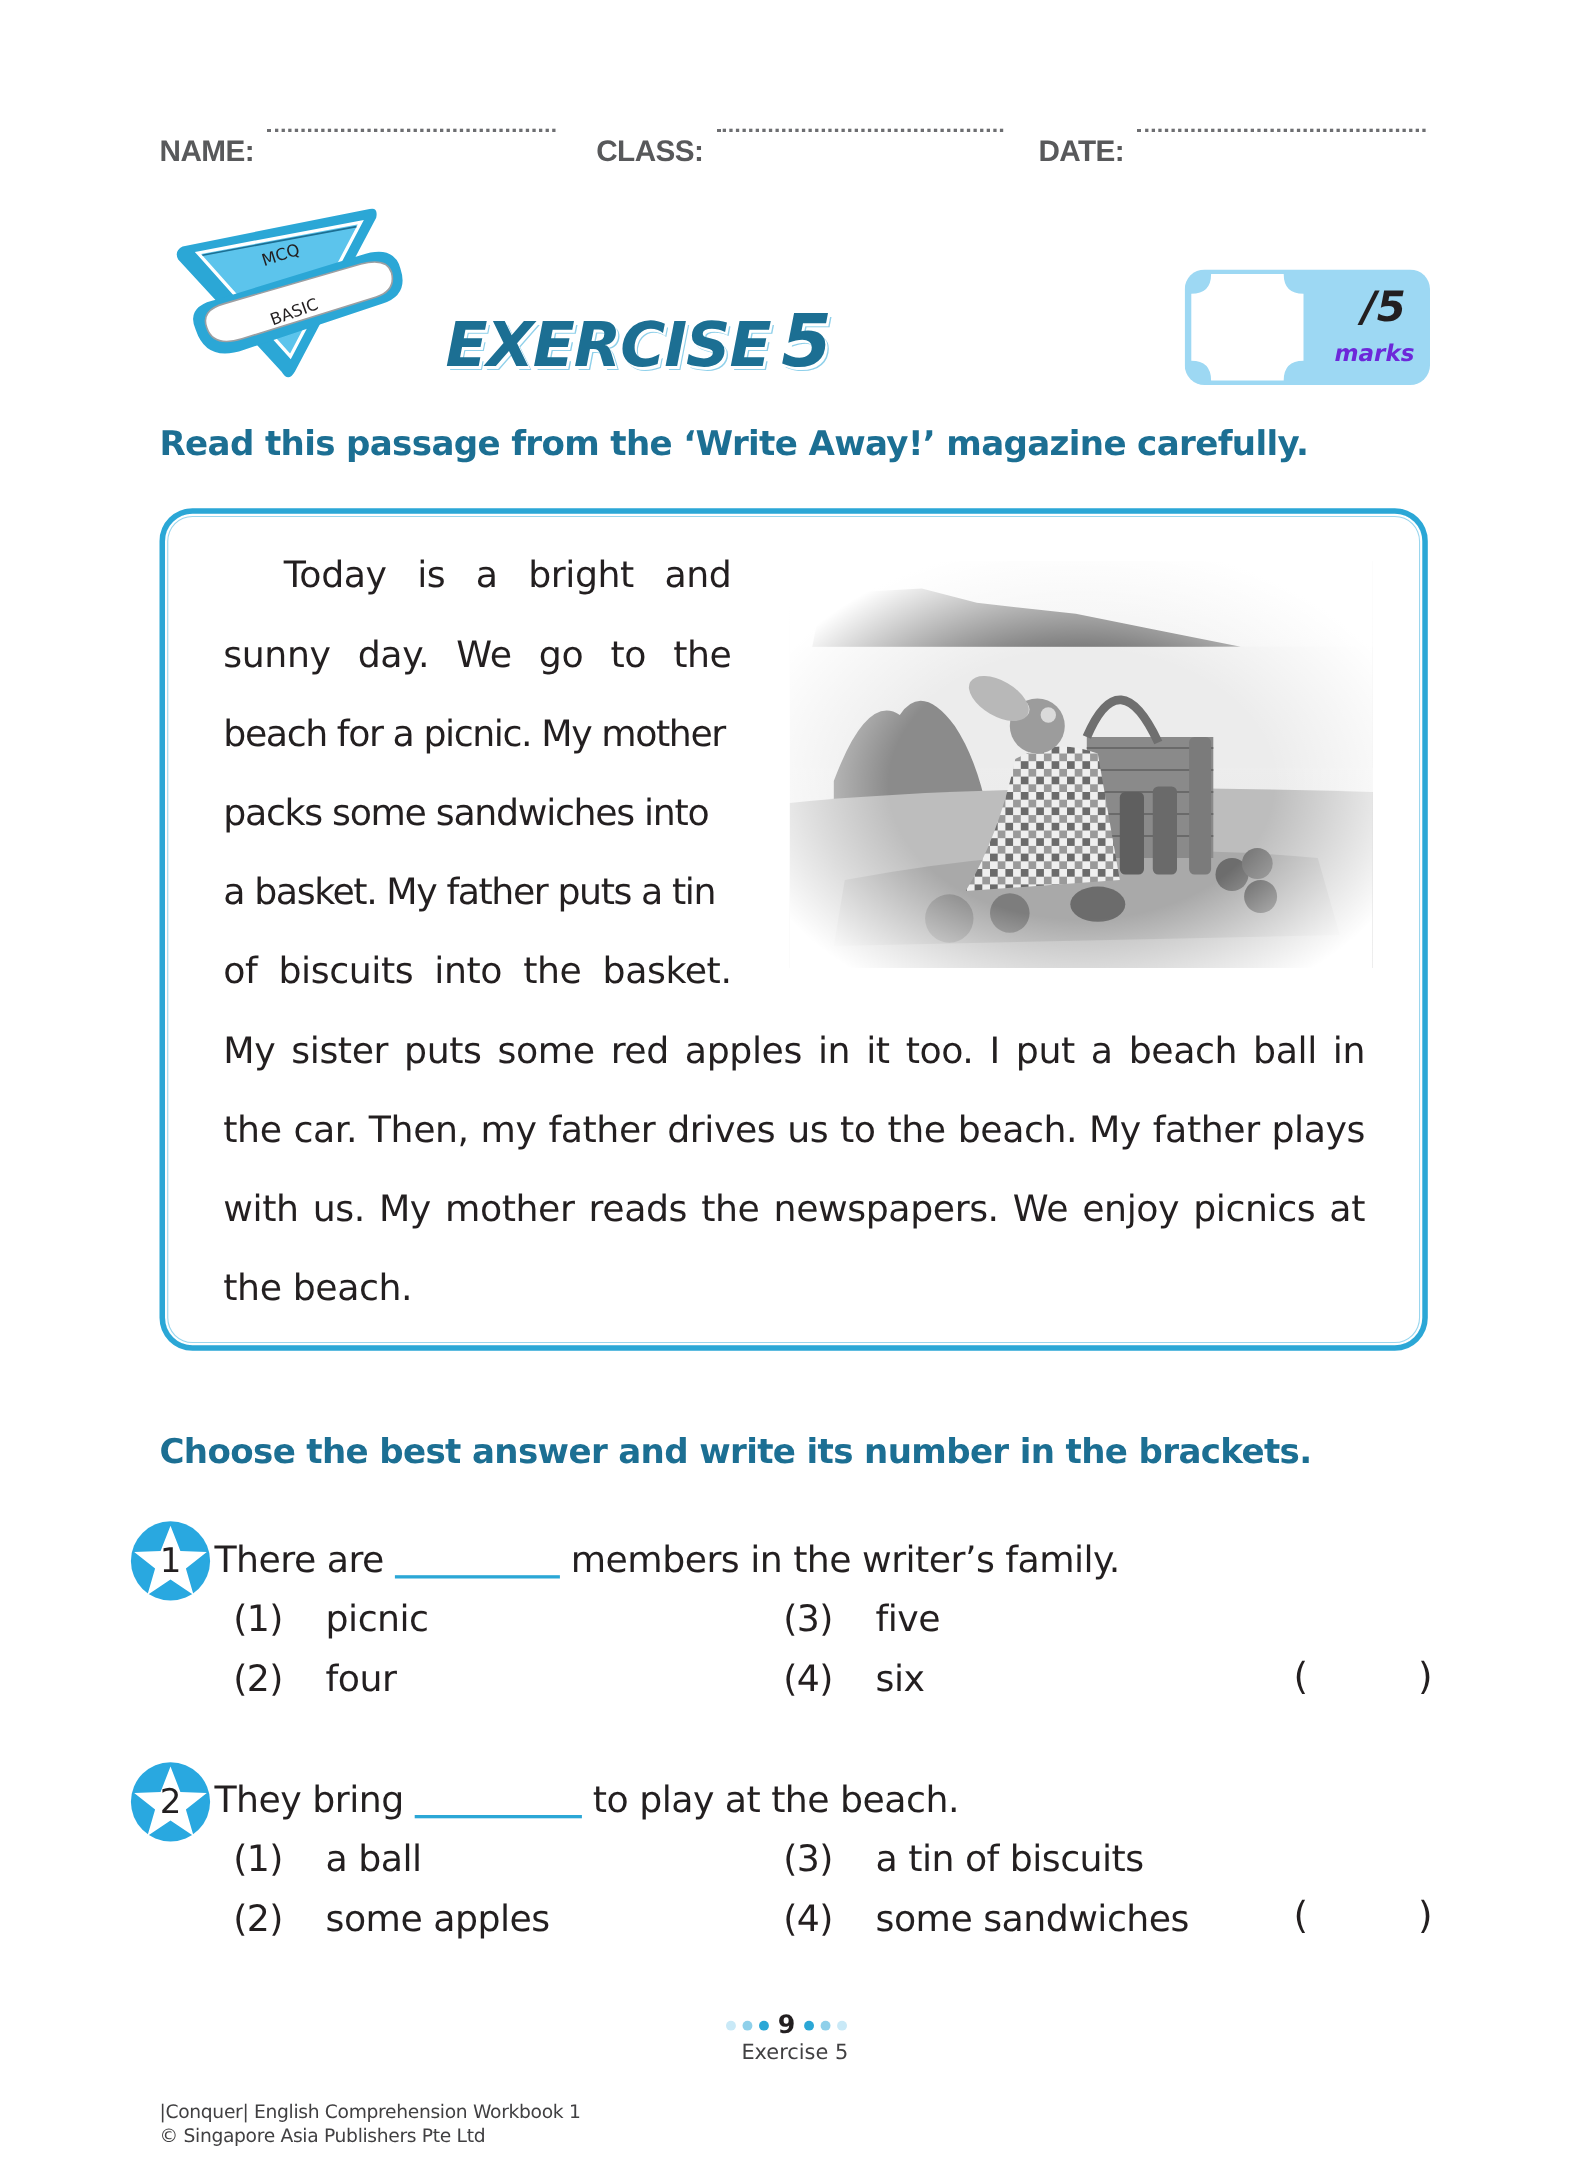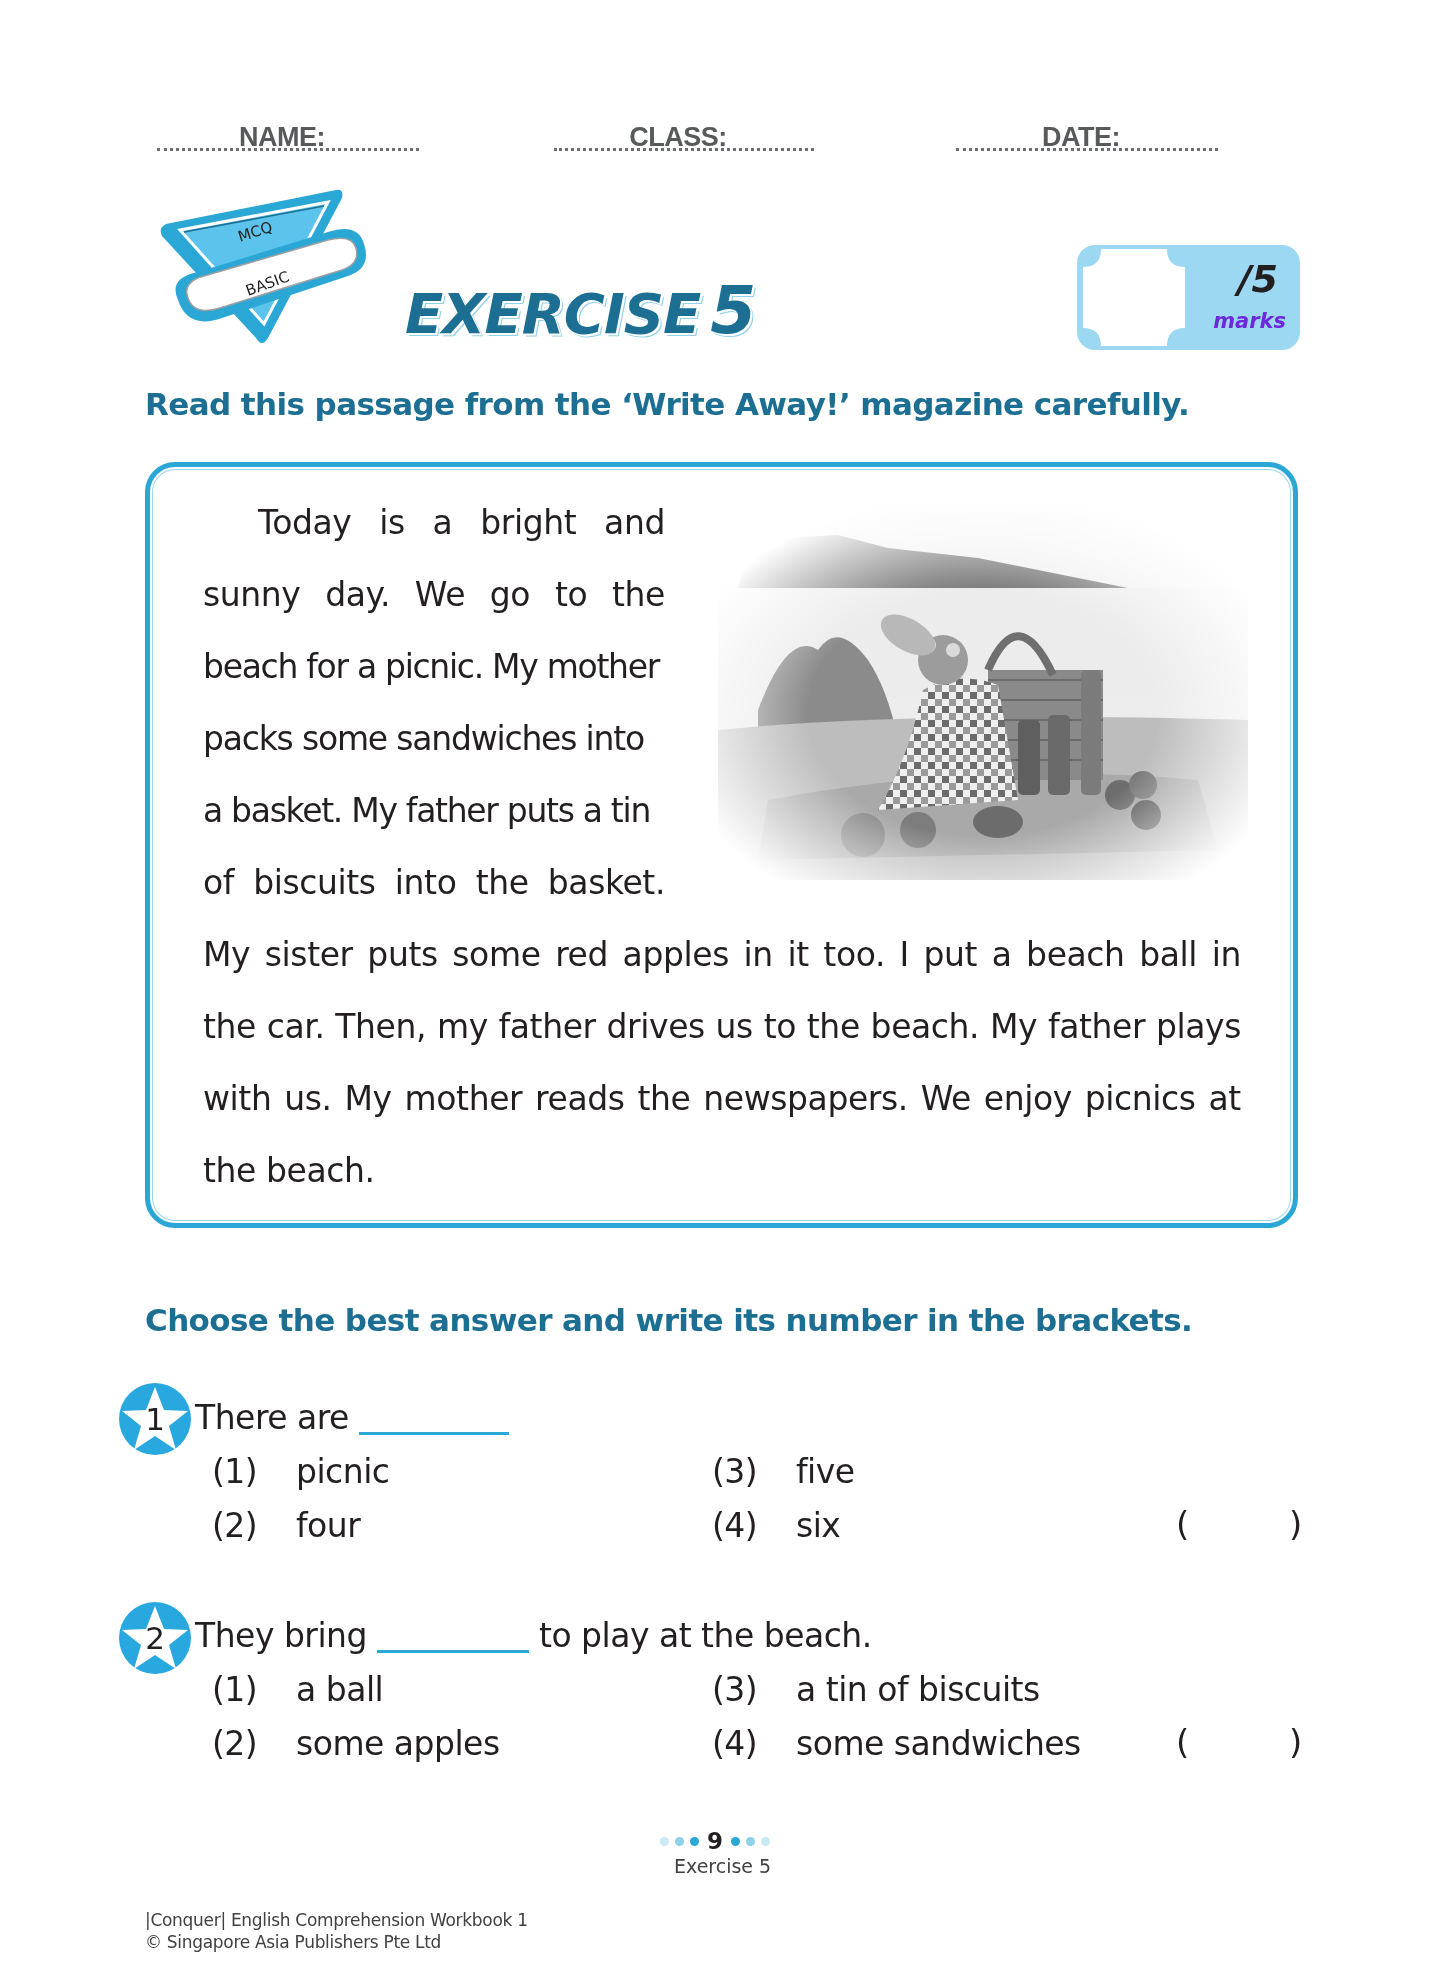--- a/index.html
+++ b/index.html
@@ -4,21 +4,21 @@
 <style>
   html, body { margin: 0; padding: 0; background: #ffffff; }
   body {
     width: 1445px; height: 1976px; position: relative; overflow: hidden;
     font-family: "DejaVu Sans", "Liberation Sans", sans-serif;
     color: #231f20;
   }
   .abs { position: absolute; }
 
   
-  .hdr-field { position: absolute; top: 122px; display: flex; align-items: center; flex-direction: column; }
+  .hdr-field { position: absolute; top: 122px; display: flex; align-items: flex-start; }
   .hdr-label { font-family: "Liberation Sans", sans-serif; font-weight: bold; font-size: 27px; color: #58595b; letter-spacing: -0.5px; }
   .hdr-dots { display: inline-block; border-bottom: 3px dotted #6d6e71; height: 0; margin-left: 12px; transform: translateY(-5px); }
 
   
   .badge { left: 158px; top: 188px; width: 230px; height: 160px; }
 
   .ex-title {
     left: 405px; top: 272px; font-family: "DejaVu Sans", sans-serif; font-weight: bold; font-style: italic;
     font-size: 56px; color: #1c6f93; letter-spacing: -1px;
     text-shadow: 2px 2px 0 #ffffff, 3px 3px 0 #8fd0ea;
@@ -254,20 +254,21 @@
   <div class="qbadge" style="left:118px;top:1382px">
     <svg width="74" height="74" viewBox="0 0 74 74">
       <circle cx="37" cy="37" r="36" fill="#29a8e0"></circle>
       <path d="M37 5 L46 28 L70 29 L51 44 L58 68 L37 54 L16 68 L23 44 L4 29 L28 28 Z" fill="#ffffff"></path>
     </svg>
     <span class="qnum">1</span>
   </div>
   <div class="qstem" style="top:1398px">
     <span>There are</span>
     <span class="blank" style="width:150px"></span>
+    <span>members in the writer’s family.</span>
   </div>
   <div class="opt" style="left:212px;top:1452px"><span class="onum">(1)</span><span>picnic</span></div>
   <div class="opt" style="left:212px;top:1506px"><span class="onum">(2)</span><span>four</span></div>
   <div class="opt" style="left:712px;top:1452px"><span class="onum">(3)</span><span>five</span></div>
   <div class="opt" style="left:712px;top:1506px"><span class="onum">(4)</span><span>six</span></div>
   <div>
     <span class="bracket" style="left:1176px;top:1504px">(</span>
     <span class="bracket" style="left:1289px;top:1504px">)</span>
   </div>
 </div>

